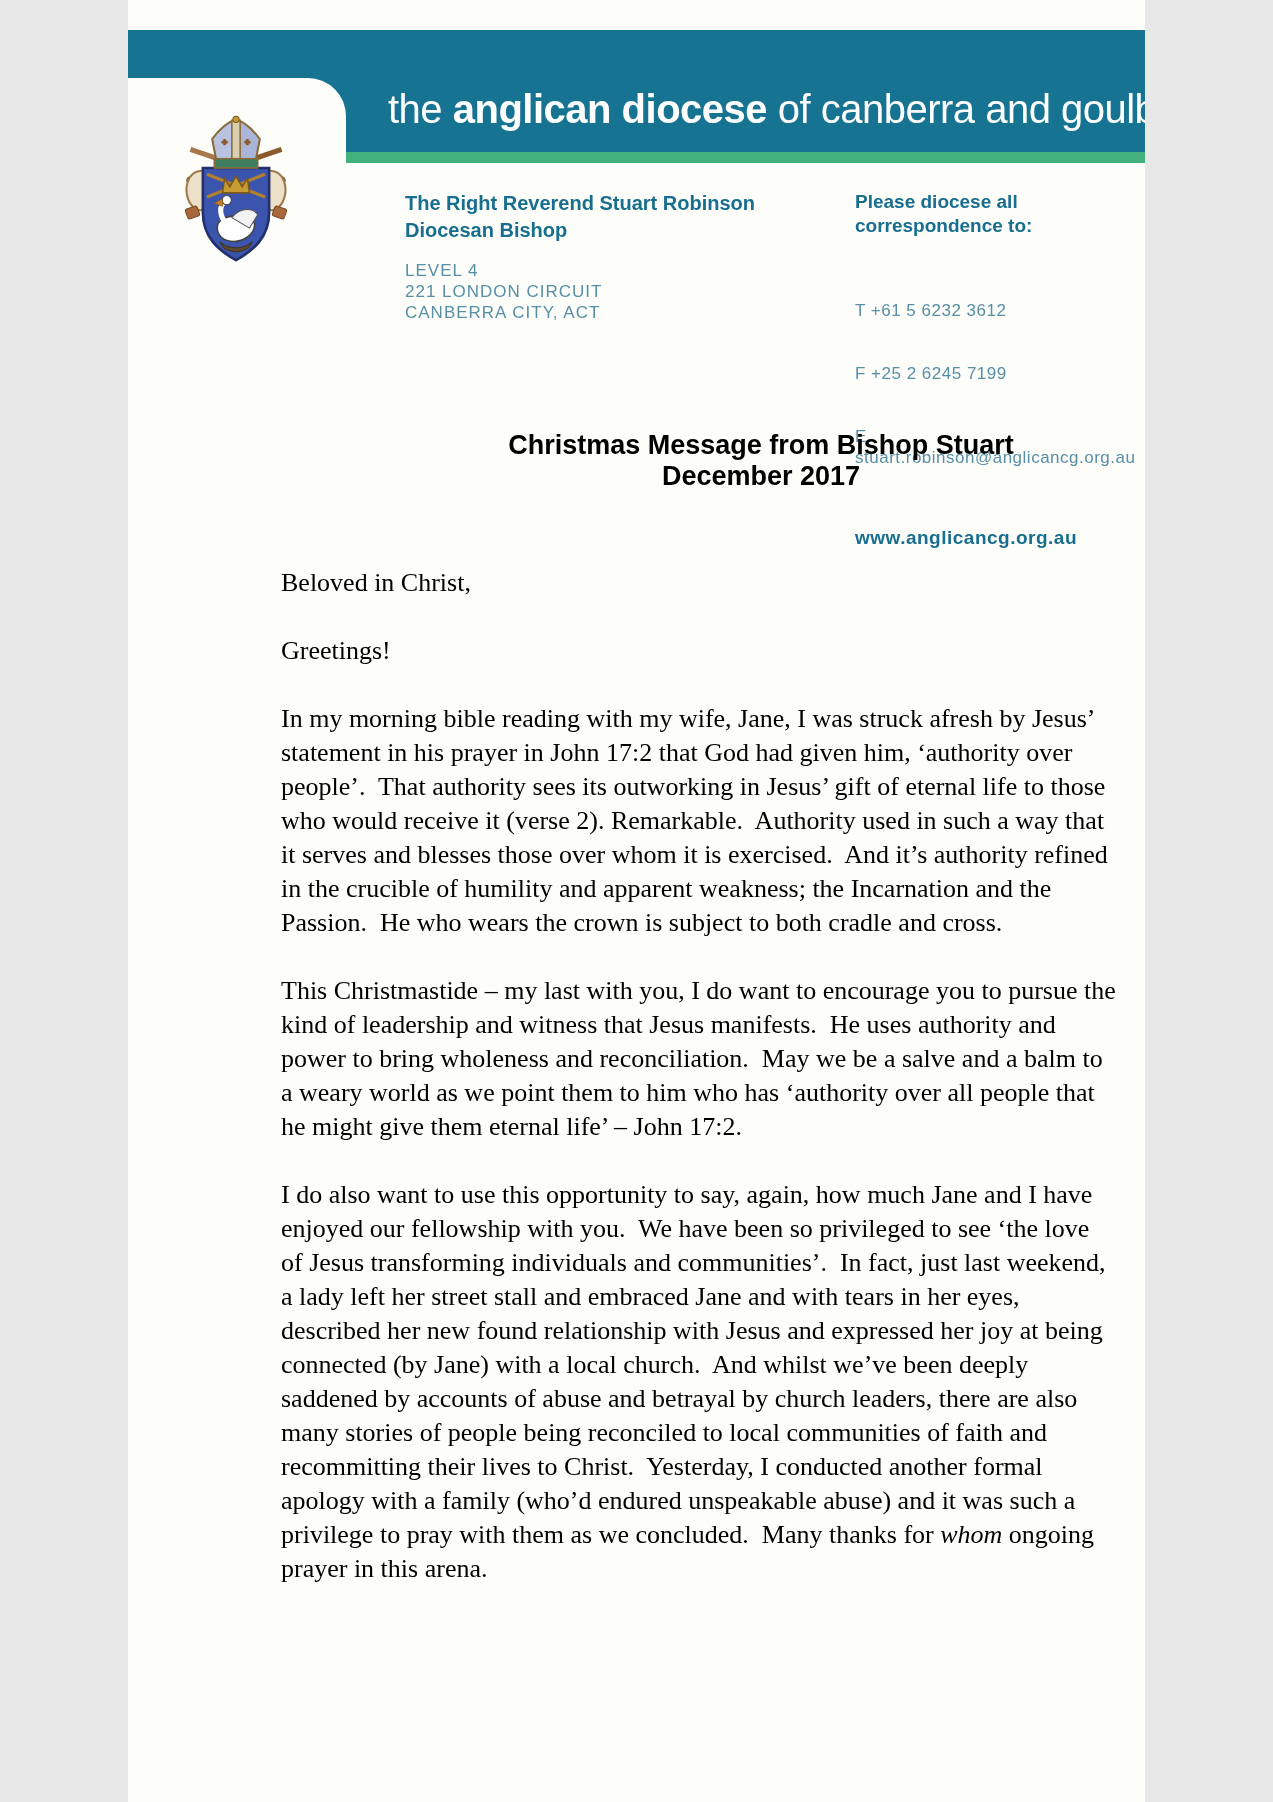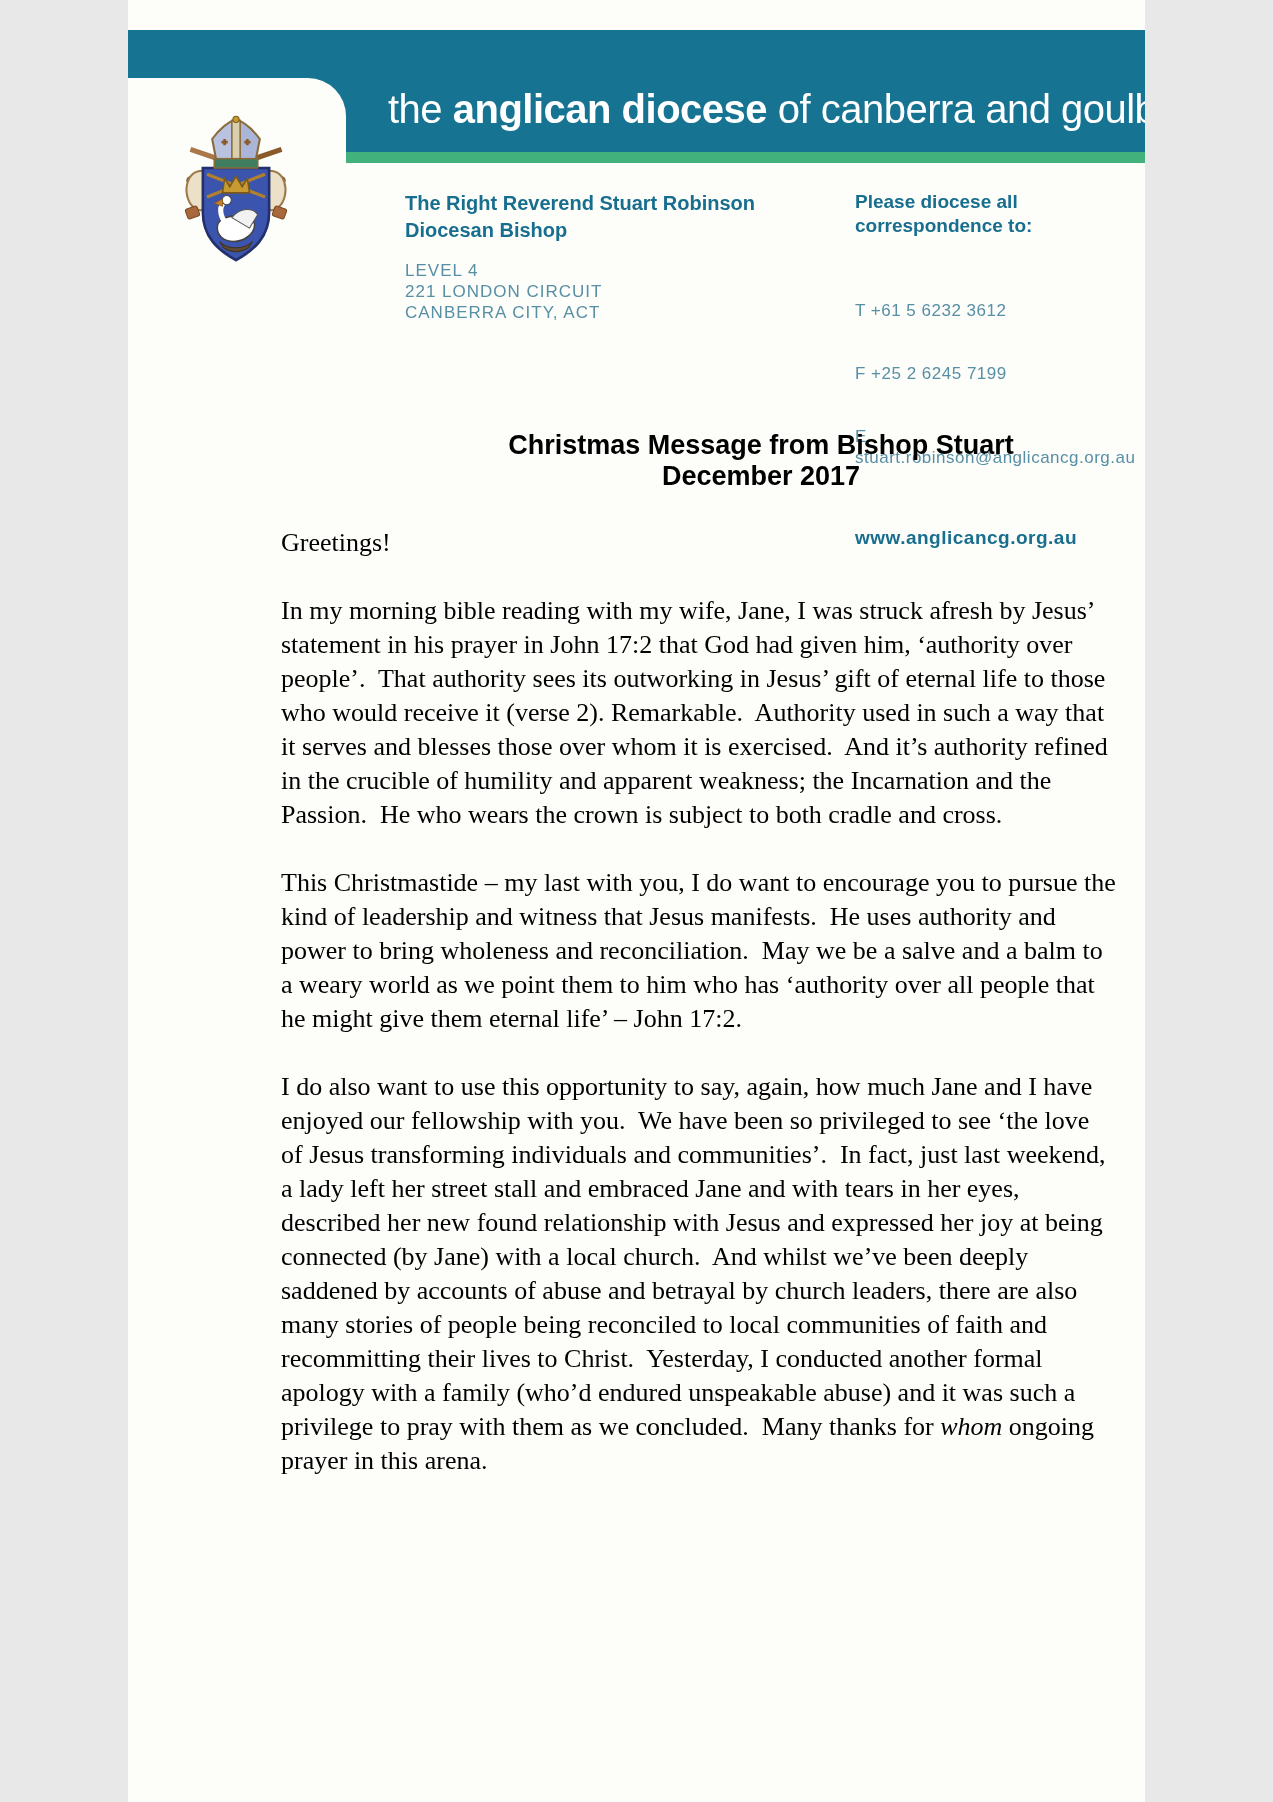--- a/index.html
+++ b/index.html
@@ -148,20 +148,21 @@
       <div>E  stuart.robinson@anglicancg.org.au</div>
     </div>
     <div class="corr-web">www.anglicancg.org.au</div>
   </div>
 
   <div class="letter">
     <div class="letter-title">
       <div>Christmas Message from Bishop Stuart</div>
       <div>December 2017</div>
     </div>
+    <div class="body-text salutation">Beloved in Christ,</div>
     <div class="body-text para">Greetings!</div>
     <div class="body-text para">In my morning bible reading with my wife, Jane, I was struck afresh by Jesus’
 statement in his prayer in John 17:2 that God had given him, ‘authority over
 people’.  That authority sees its outworking in Jesus’ gift of eternal life to those
 who would receive it (verse 2). Remarkable.  Authority used in such a way that
 it serves and blesses those over whom it is exercised.  And it’s authority refined
 in the crucible of humility and apparent weakness; the Incarnation and the
 Passion.  He who wears the crown is subject to both cradle and cross.</div>
     <div class="body-text para">This Christmastide – my last with you, I do want to encourage you to pursue the
 kind of leadership and witness that Jesus manifests.  He uses authority and

